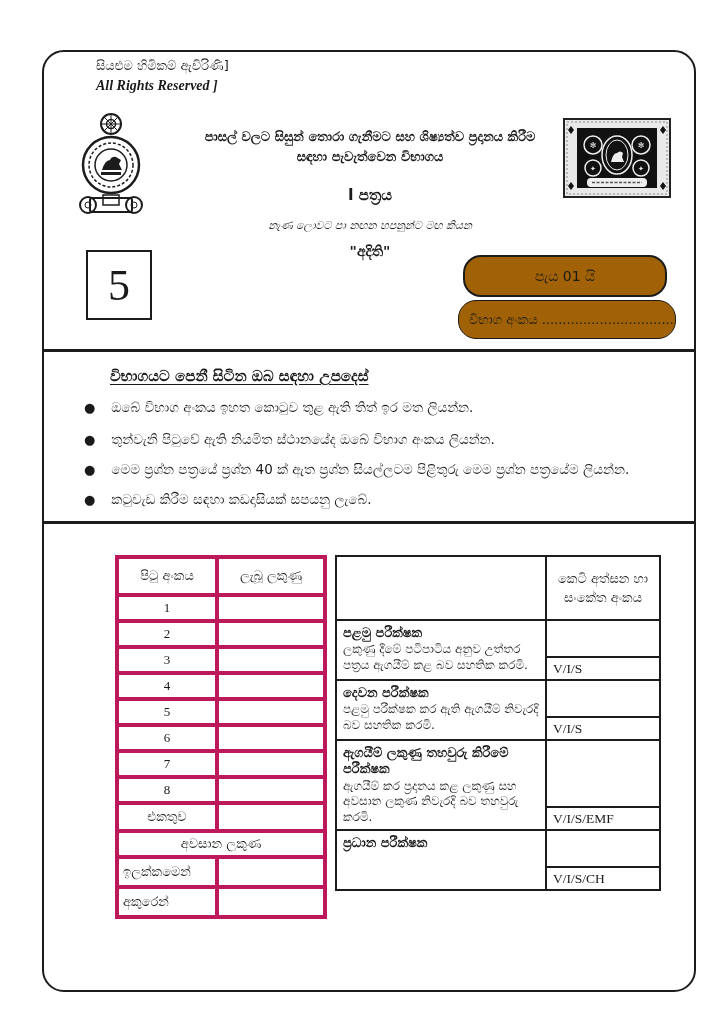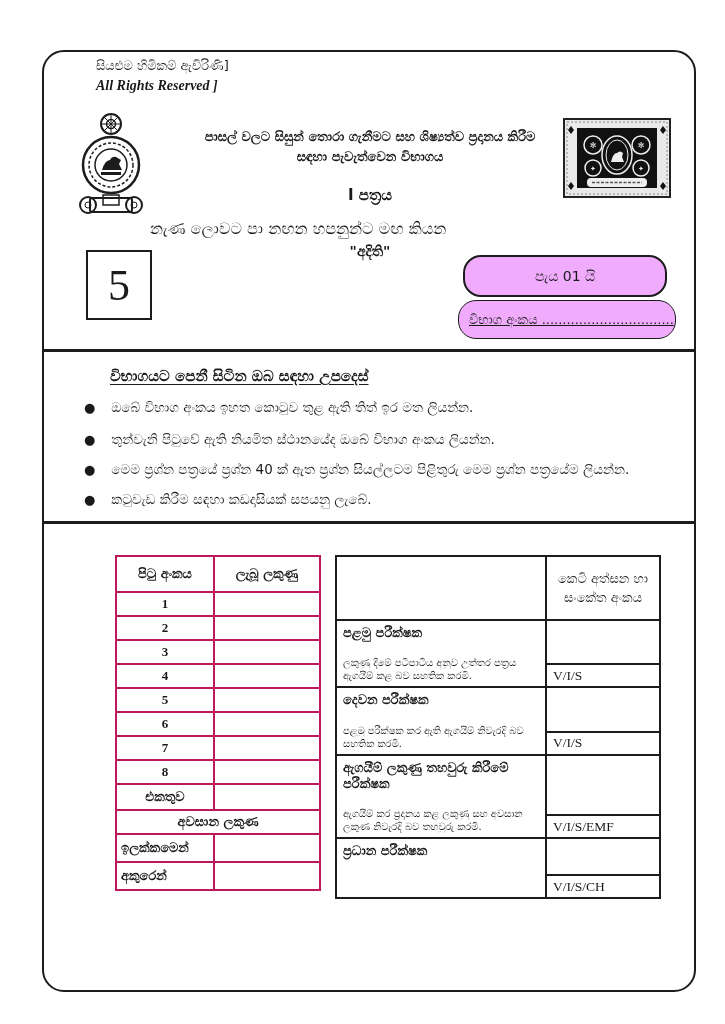--- a/index.html
+++ b/index.html
@@ -16,64 +16,64 @@
     border:2px solid #1c1c1c;border-radius:22px;
     background:#fff;
   }
   .divider{left:42px;background:#1c1c1c;height:3px;width:652px;}
 
   
   .copyright{left:96px;top:57px;font-size:13px;line-height:1.45;}
   .copyright .en{font-family:"Liberation Serif","DejaVu Serif",serif;font-style:italic;font-weight:bold;font-size:14px;}
   .title-block{left:150px;top:127px;width:440px;text-align:center;font-weight:bold;font-size:13px;line-height:1.5;}
   .paper-label{left:150px;top:186px;width:440px;text-align:center;font-weight:bold;font-size:15px;}
-  .motto{left:150px;top:219px;width:440px;text-align:left;font-size:16px;}
+  .motto{left:150px;top:219px;width:440px;text-align:center;font-size:11px;font-style:italic;}
   .motto-title{left:150px;top:243px;width:440px;text-align:center;font-weight:bold;font-size:14px;}
 
   .grade-box{
     left:86px;top:250px;width:62px;height:66px;
     border:2px solid #1c1c1c;display:flex;align-items:center;justify-content:center;
     font-family:"Liberation Serif","DejaVu Serif",serif;font-size:44px;
   }
   .pill{
     border:2px solid #1c1c1c;border-radius:18px;display:flex;align-items:center;
-    font-size:14px;background:#f0abfc;
+    font-size:14px;background:#a16207;
   }
   .duration-pill{left:463px;top:255px;width:200px;height:38px;justify-content:center;}
-  .index-pill{left:458px;top:300px;width:206px;height:37px;padding-left:10px;font-size:13px;border-width:1.5px;text-decoration:underline;}
+  .index-pill{left:458px;top:300px;width:206px;height:37px;padding-left:10px;font-size:13px;border-width:1.5px;}
 
   
   .instr-heading{left:110px;top:367px;font-weight:bold;font-size:15px;text-decoration:underline;text-underline-offset:3px;}
   .bullet-row{left:84px;width:580px;display:flex;gap:16px;font-size:13.5px;line-height:1.3;}
   .bullet-dot{font-size:13px;line-height:1.4;}
 
   
   .marks-table{left:115px;top:555px;border-collapse:collapse;}
   .marks-table td,.marks-table th{
-    border:2px solid #be185d;font-weight:bold;font-size:13px;
+    border:4px solid #be185d;font-weight:normal;font-size:13px;
     padding:0 4px;text-align:center;vertical-align:middle;
   }
   .marks-table .c1{width:88px;}
   .marks-table .c2{width:96px;margin-left:40px;}
   .marks-table .hdr{height:34px;}
   .marks-table .num{height:22px;font-family:"Liberation Serif","DejaVu Serif",serif;}
   .marks-table .total{height:24px;}
   .marks-table .merged{height:22px;}
   .marks-table .label-left{text-align:left;height:26px;}
 
   
   .exam-table{left:335px;top:555px;width:322px;border:2px solid #1c1c1c;display:flex;flex-direction:column;}
   .exam-row{display:flex;border-top:2px solid #1c1c1c;}
   .exam-row:first-child{border-top:none;}
   .exam-left{width:210px;border-right:2px solid #1c1c1c;padding:4px 6px;box-sizing:border-box;}
   .exam-right{width:112px;display:flex;flex-direction:column;box-sizing:border-box;}
   .exam-hdr-left{height:62px;}
   .exam-hdr-right{justify-content:center;align-items:center;text-align:center;font-size:13px;line-height:1.5;padding:0 8px;height:62px;border-radius:25px;}
   .exam-title{font-weight:bold;font-size:13px;line-height:1.25;}
-  .exam-desc{font-size:10px;line-height:1.3;margin-top:15px;}
+  .exam-desc{font-size:12px;line-height:1.3;margin-top:1px;}
   .sig-space{flex:1 1 auto;}
   .code-label{
     border-top:2px solid #1c1c1c;height:21px;display:flex;align-items:center;
     padding-left:6px;font-family:"Liberation Serif","DejaVu Serif",serif;font-size:13.5px;
   }
   .exam-body-left{min-height:58px;}
 </style>
 </head>
 <body>
 

